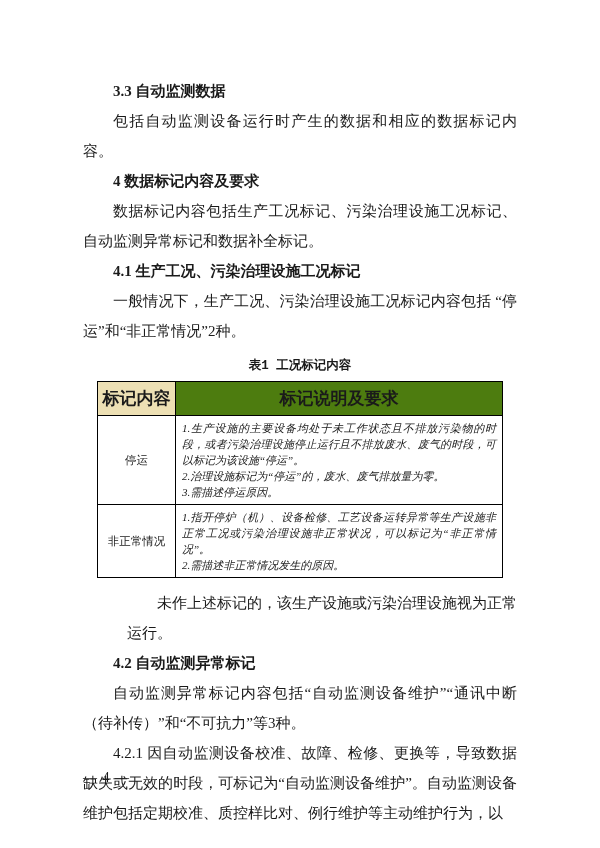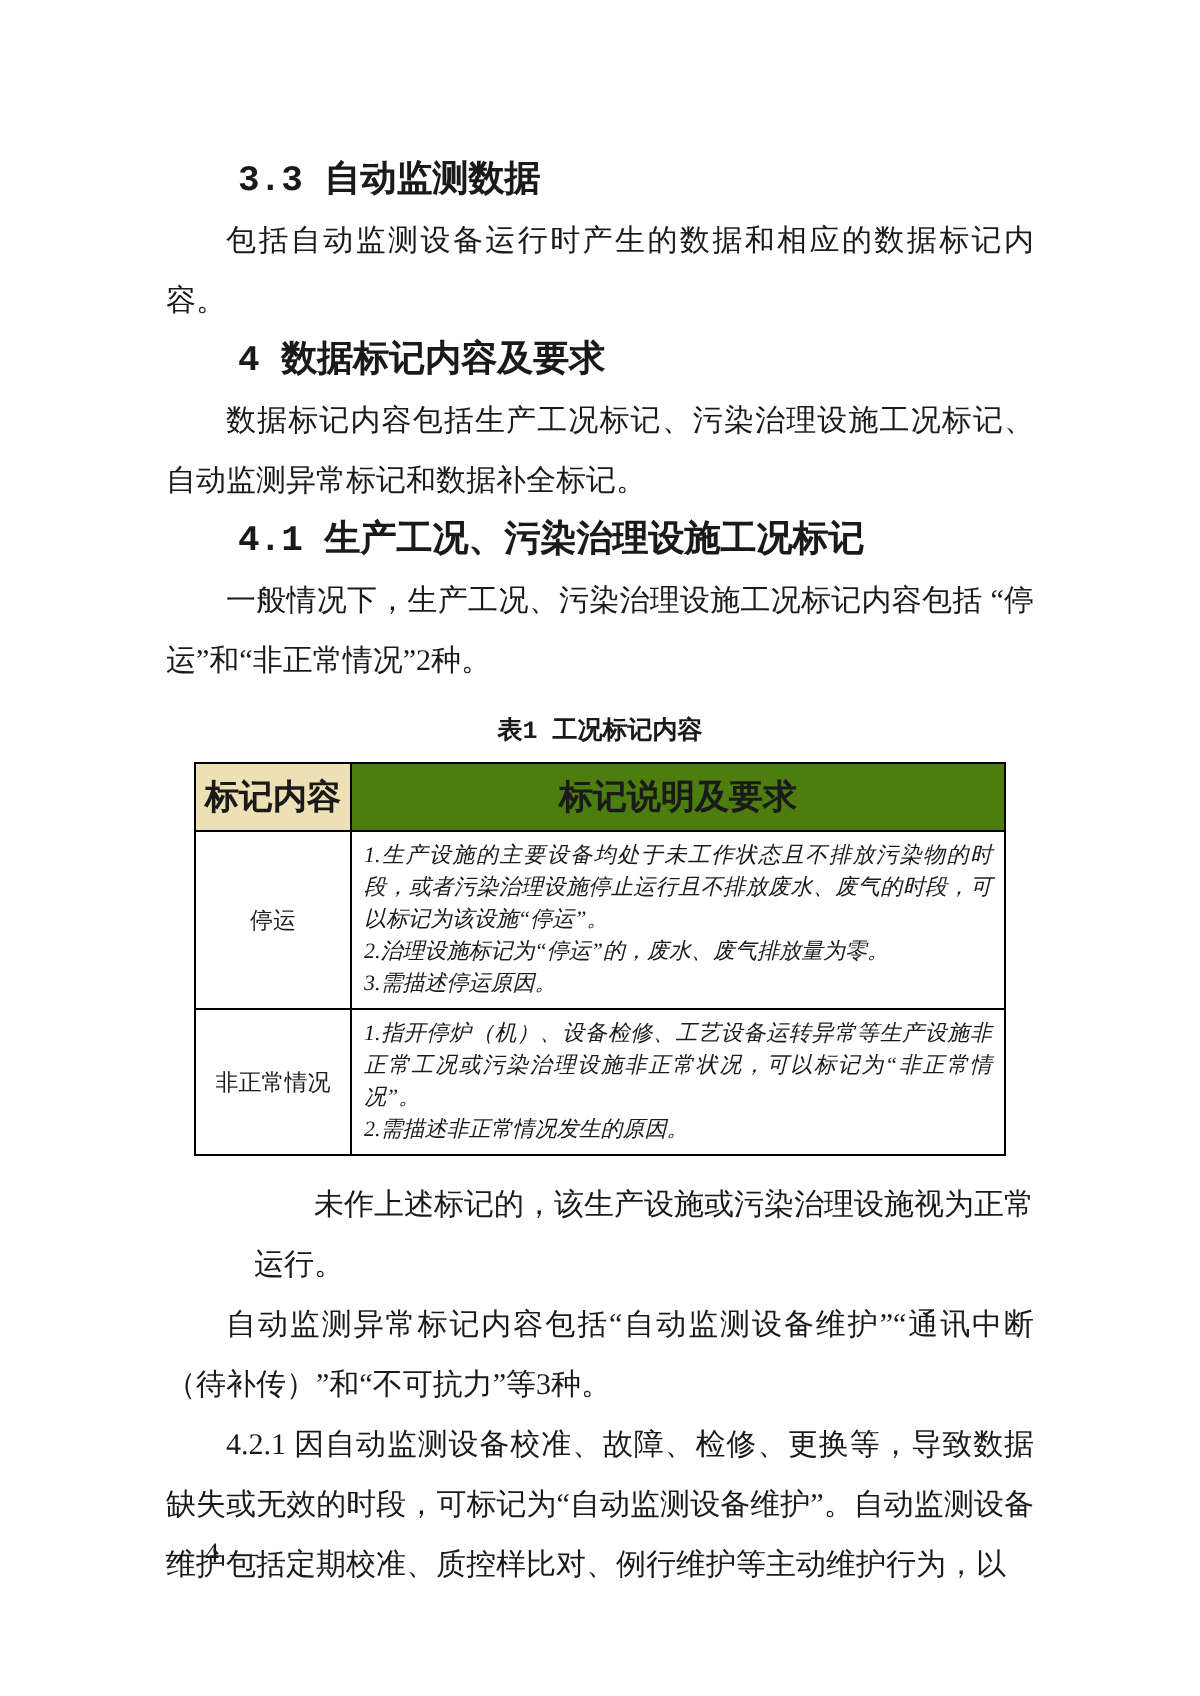--- a/index.html
+++ b/index.html
@@ -12,22 +12,22 @@
     font-family: "Liberation Serif", "DejaVu Serif", serif;
     overflow: hidden;
   }
   .page {
     position: relative;
     width: 600px;
     height: 848px;
     padding: 76px 83px 0 83px;
   }
   .heading {
-    font-family: Liberation Mono, monospace;
-    font-size: 18px;
+    font-family: Liberation Serif, serif;
+    font-size: 15px;
     font-weight: bold;
     line-height: 30px;
     margin: 0;
     text-indent: 2em;
   }
   .para {
     font-size: 15px;
     line-height: 30px;
     margin: 0;
     text-indent: 2em;
@@ -119,20 +119,21 @@
       <tr>
         <td class="cell-label">非正常情况</td>
         <td class="cell-desc">1.指开停炉（机）、设备检修、工艺设备运转异常等生产设施非正常工况或污染治理设施非正常状况，可以标记为“非正常情况”。
 2.需描述非正常情况发生的原因。</td>
       </tr>
     </tbody>
   </table>
 
   <p class="para after-table">未作上述标记的，该生产设施或污染治理设施视为正常运行。</p>
 
+  <h3 class="heading">4.2 自动监测异常标记</h3>
 
   <p class="para">自动监测异常标记内容包括“自动监测设备维护”“通讯中断（待补传）”和“不可抗力”等3种。</p>
 
   <p class="para">4.2.1 因自动监测设备校准、故障、检修、更换等，导致数据缺失或无效的时段，可标记为“自动监测设备维护”。自动监测设备维护包括定期校准、质控样比对、例行维护等主动维护行为，以</p>
 
   <div class="footer">— 4 —</div>
 
 </div>
 
 </body></html>

